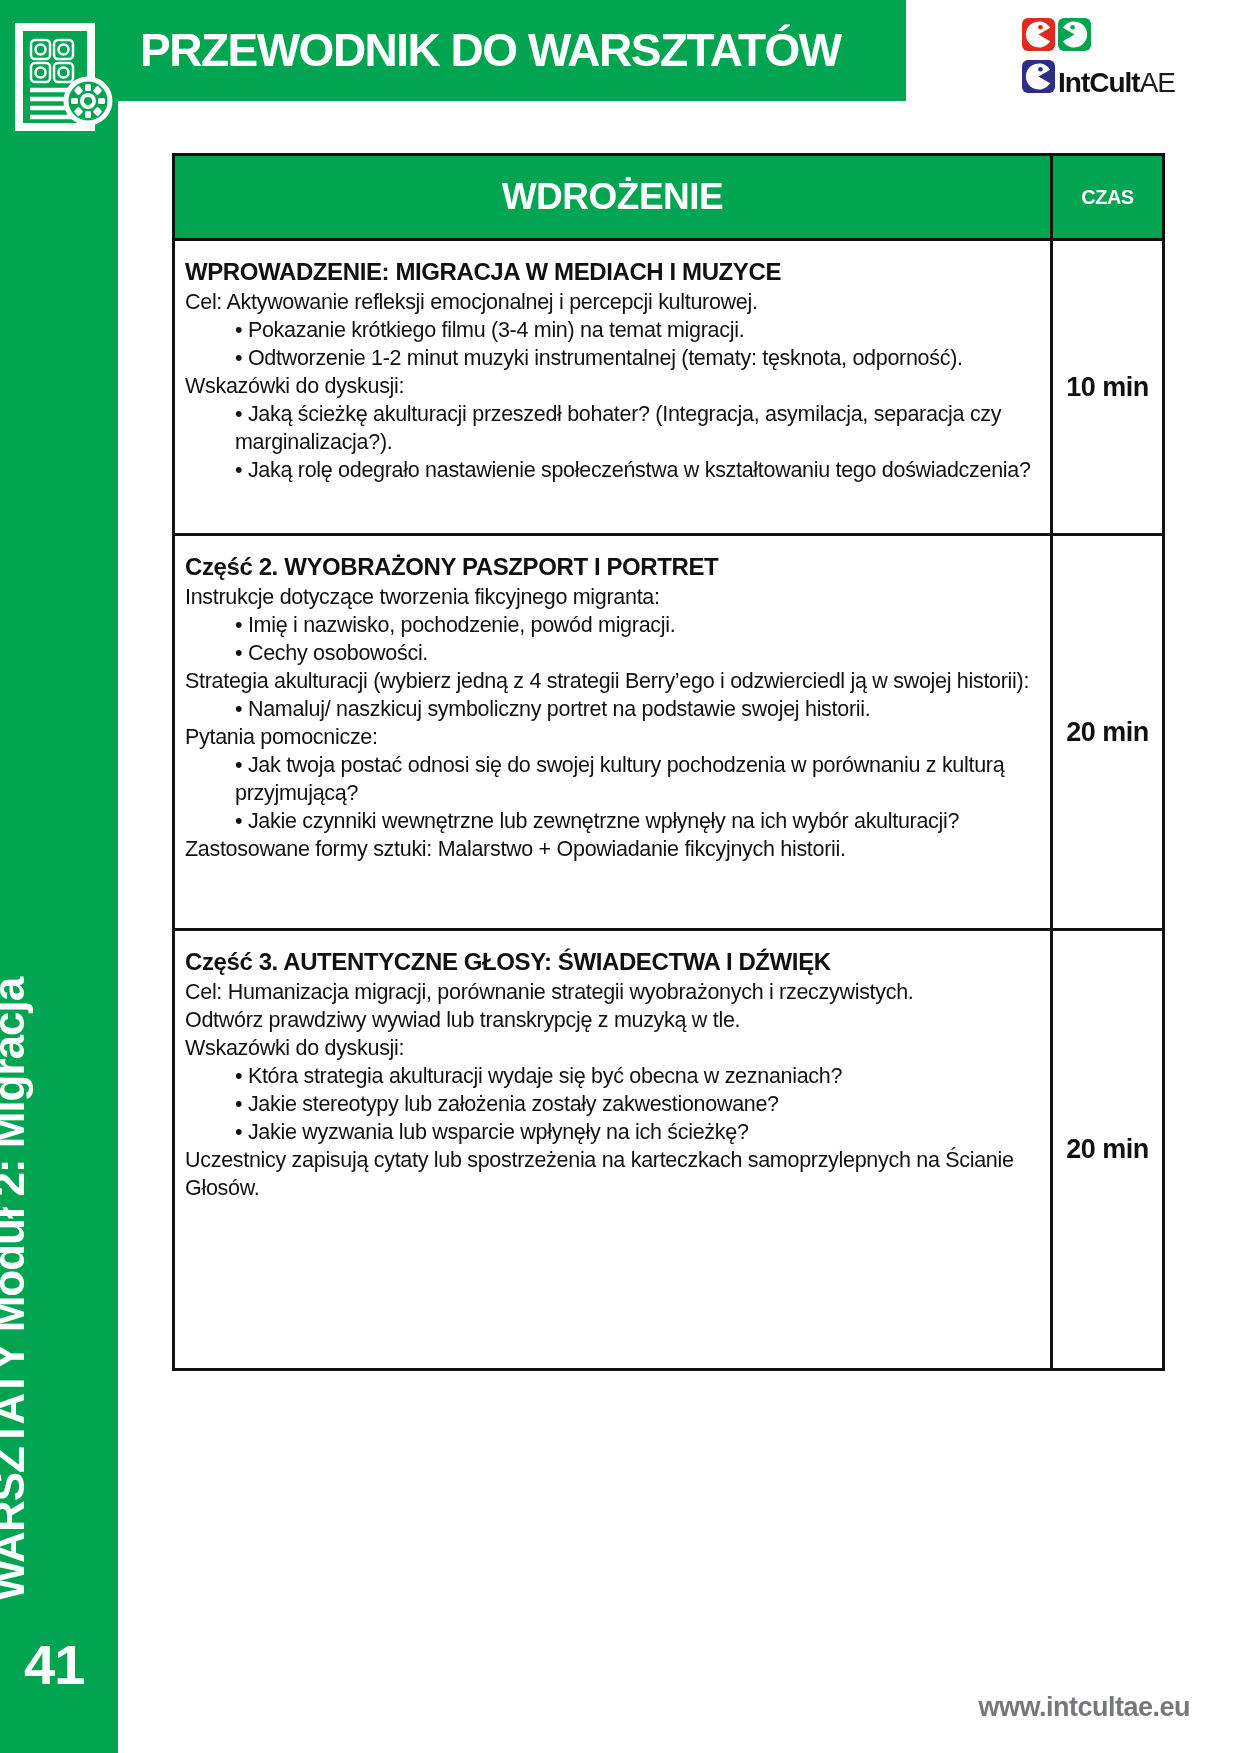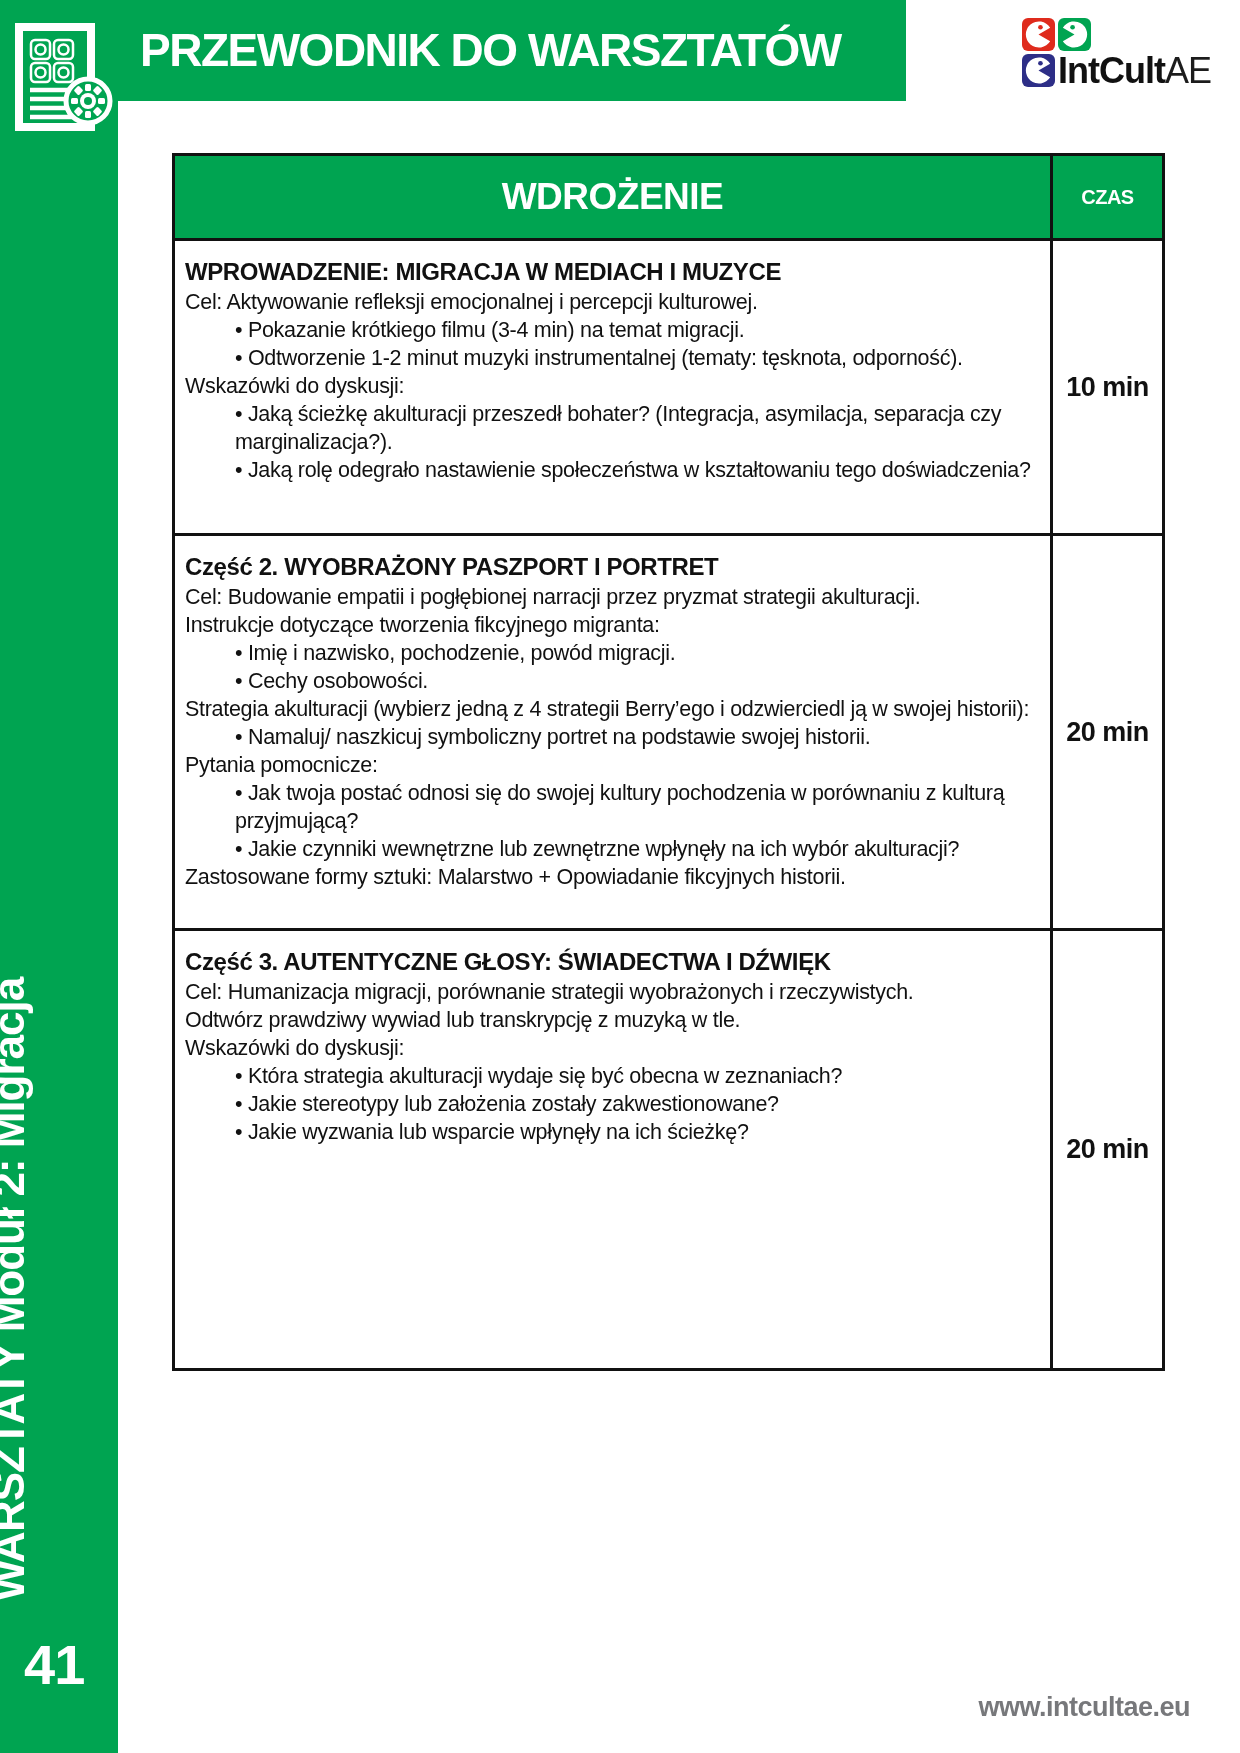--- a/index.html
+++ b/index.html
@@ -33,21 +33,21 @@
   .doc-icon{position:absolute;left:14px;top:22px;}
 
   
   .brand{position:absolute;left:1022px;top:18px;}
   .brand-row{display:flex;align-items:center;gap:3px;}
   .brand-row.first{margin-left:0;margin-bottom:3px;}
   .sq{width:33px;height:33px;border-radius:6px;display:block;}
   .sq.red{background:var(--logo_red);}
   .sq.green{background:var(--logo_green);}
   .sq.blue{background:var(--logo_blue);}
-  .brand-text{font-size:36px;letter-spacing:-1px;white-space:nowrap;line-height:33px;}
+  .brand-text{font-size:28px;letter-spacing:-1px;white-space:nowrap;line-height:33px;margin-top:12px;}
   .brand-text b{font-weight:bold;}
   .brand-text .light{font-weight:normal;color:#1c1c1c;}
 
   
   .wtable{
     position:absolute;left:172px;top:153px;width:993px;
     border:3px solid var(--ink);box-sizing:border-box;background:#fff;
   }
   .thead{display:flex;background:var(--green);border-bottom:3px solid var(--ink);height:82px;}
   .th1{flex:1;display:flex;align-items:center;justify-content:center;
@@ -160,21 +160,20 @@
           <div class="line bullet">Odtworzenie 1-2 minut muzyki instrumentalnej (tematy: tęsknota, odporność).</div>
           <div class="line plain">Wskazówki do dyskusji:</div>
           <div class="line bullet">Jaką ścieżkę akulturacji przeszedł bohater? (Integracja, asymilacja, separacja czy marginalizacja?).</div>
           <div class="line bullet">Jaką rolę odegrało nastawienie społeczeństwa w kształtowaniu tego doświadczenia?</div>
         </div>
         <div class="cell2">10 min</div>
       </div>
       <div class="trow">
         <div class="cell1">
           <div class="line title">Część 2. WYOBRAŻONY PASZPORT I PORTRET</div>
-          <div class="line plain">Cel: Budowanie empatii i pogłębionej narracji przez pryzmat strategii akulturacji.</div>
           <div class="line plain">Instrukcje dotyczące tworzenia fikcyjnego migranta:</div>
           <div class="line bullet">Imię i nazwisko, pochodzenie, powód migracji.</div>
           <div class="line bullet">Cechy osobowości.</div>
           <div class="line plain">Strategia akulturacji (wybierz jedną z 4 strategii Berry’ego i odzwierciedl ją w swojej historii):</div>
           <div class="line bullet">Namaluj/ naszkicuj symboliczny portret na podstawie swojej historii.</div>
           <div class="line plain">Pytania pomocnicze:</div>
           <div class="line bullet">Jak twoja postać odnosi się do swojej kultury pochodzenia w porównaniu z kulturą przyjmującą?</div>
           <div class="line bullet">Jakie czynniki wewnętrzne lub zewnętrzne wpłynęły na ich wybór akulturacji?</div>
           <div class="line plain">Zastosowane formy sztuki: Malarstwo + Opowiadanie fikcyjnych historii.</div>
         </div>
@@ -182,20 +181,21 @@
       </div>
       <div class="trow">
         <div class="cell1">
           <div class="line title">Część 3. AUTENTYCZNE GŁOSY: ŚWIADECTWA I DŹWIĘK</div>
           <div class="line plain">Cel: Humanizacja migracji, porównanie strategii wyobrażonych i rzeczywistych.</div>
           <div class="line plain">Odtwórz prawdziwy wywiad lub transkrypcję z muzyką w tle.</div>
           <div class="line plain">Wskazówki do dyskusji:</div>
           <div class="line bullet">Która strategia akulturacji wydaje się być obecna w zeznaniach?</div>
           <div class="line bullet">Jakie stereotypy lub założenia zostały zakwestionowane?</div>
           <div class="line bullet">Jakie wyzwania lub wsparcie wpłynęły na ich ścieżkę?</div>
+          <div class="line plain">Uczestnicy zapisują cytaty lub spostrzeżenia na karteczkach samoprzylepnych na Ścianie Głosów.</div>
         </div>
         <div class="cell2">20 min</div>
       </div>
     </div>
 </div>
 
 <div class="sidebar-label">WARSZTATY Moduł 2: Migracja</div>
 <div class="page-number">41</div>
 <div class="footer">www.intcultae.eu</div>
 

